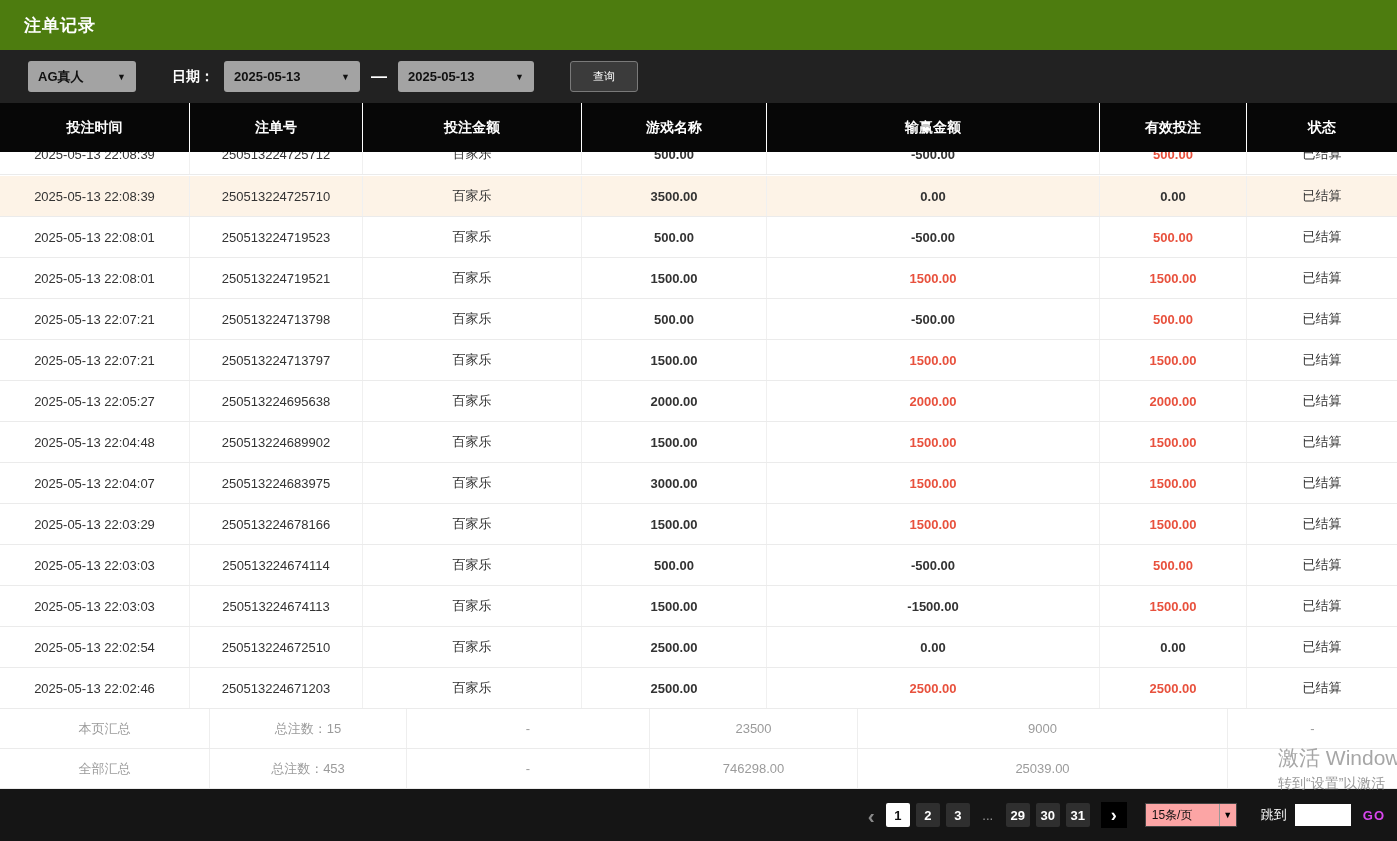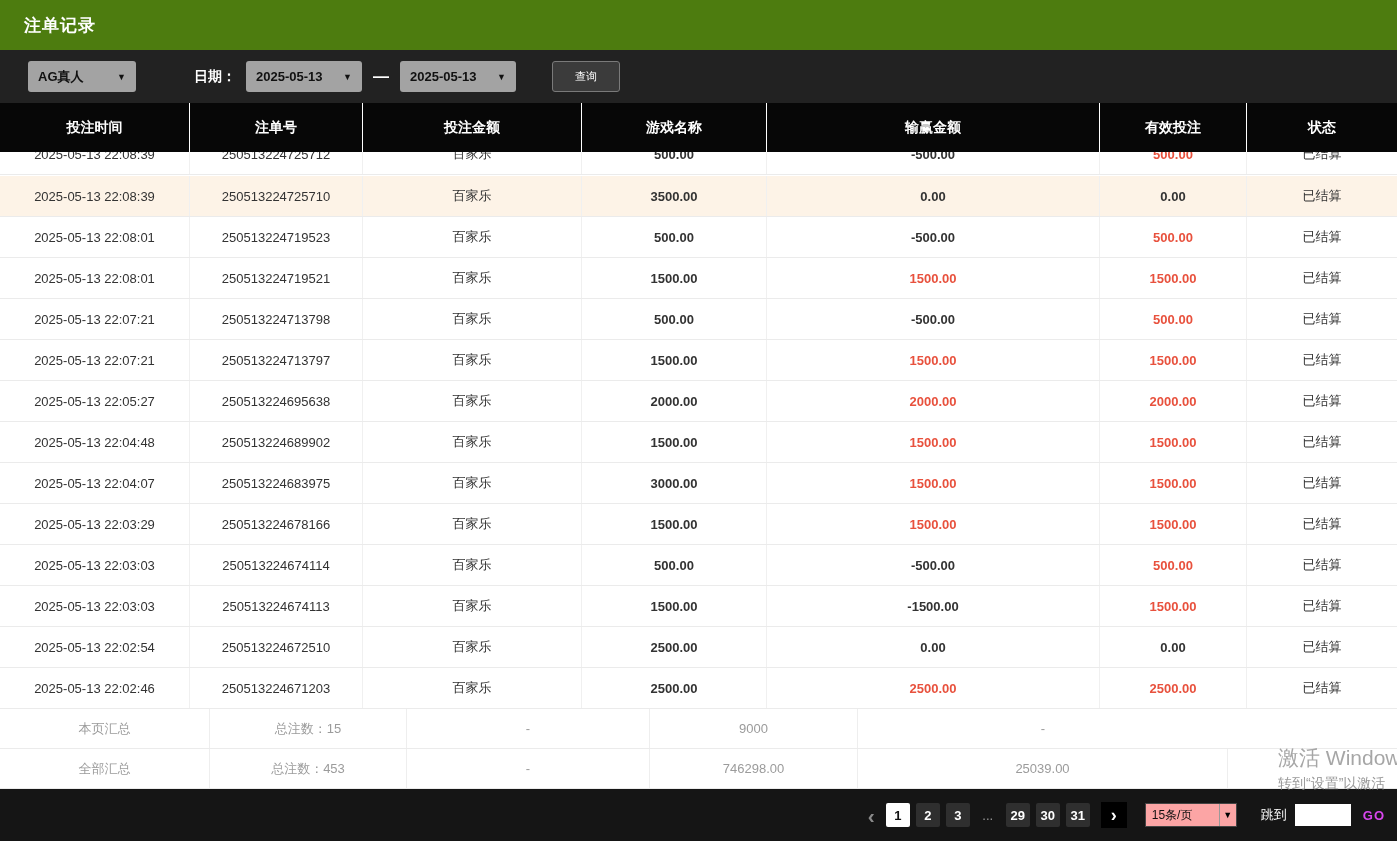--- a/index.html
+++ b/index.html
@@ -12,23 +12,23 @@
 
   
   .topbar { height:50px; background:#4d7c0f; display:flex; align-items:center; padding:0 24px; }
   .title { color:#fff; font-size:17px; font-weight:600; letter-spacing:1px; }
 
   
   .filterbar { height:53px; background:#222; display:flex; align-items:center; padding:0 28px; }
   .select { background:#a3a3a3; border-radius:3px; height:31px; display:flex; align-items:center;
             justify-content:space-between; padding:0 10px; cursor:pointer; font-size:13px; font-weight:700; color:#111; }
   .select.game { width:108px; }
-  .select.date { width:116px; }
+  .select.date { width:136px; }
   .caret { font-size:9px; color:#111; margin-left:8px; }
-  .flabel { color:#fff; font-size:14px; font-weight:700; margin:0 10px 0 58px; }
+  .flabel { color:#fff; font-size:14px; font-weight:700; margin:0 10px 0 36px; }
   .dash { color:#fff; margin:0 11px; font-weight:700; }
   .query { margin-left:36px; width:68px; height:31px; background:#3b3b3b; color:#fff;
            border:1px solid #7a7a7a; border-radius:3px; font-size:11px; cursor:pointer;
            font-family:"Liberation Sans",sans-serif; }
 
   
   .thead { display:grid; grid-template-columns:190px 173px 219px 185px 333px 147px 150px;
            background:#070707; height:49px; }
   .thead .cell { display:flex; align-items:center; justify-content:center; color:#fff;
                  font-size:14px; font-weight:700; border-right:1px solid #fff; }
@@ -240,20 +240,21 @@
         <div class="cell c-amt">2500.00</div>
         <div class="cell c-amt red">2500.00</div>
         <div class="cell c-amt red">2500.00</div>
         <div class="cell c-status">已结算</div>
       </div>
     </div>
   <div class="summary">
       <div class="cell">本页汇总</div>
       <div class="cell">总注数：15</div>
       <div class="cell">-</div>
+      <div class="cell">23500</div>
       <div class="cell">9000</div>
       <div class="cell">-</div>
     </div>
   <div class="summary">
       <div class="cell">全部汇总</div>
       <div class="cell">总注数：453</div>
       <div class="cell">-</div>
       <div class="cell">746298.00</div>
       <div class="cell">25039.00</div>
       <div class="cell"></div>

